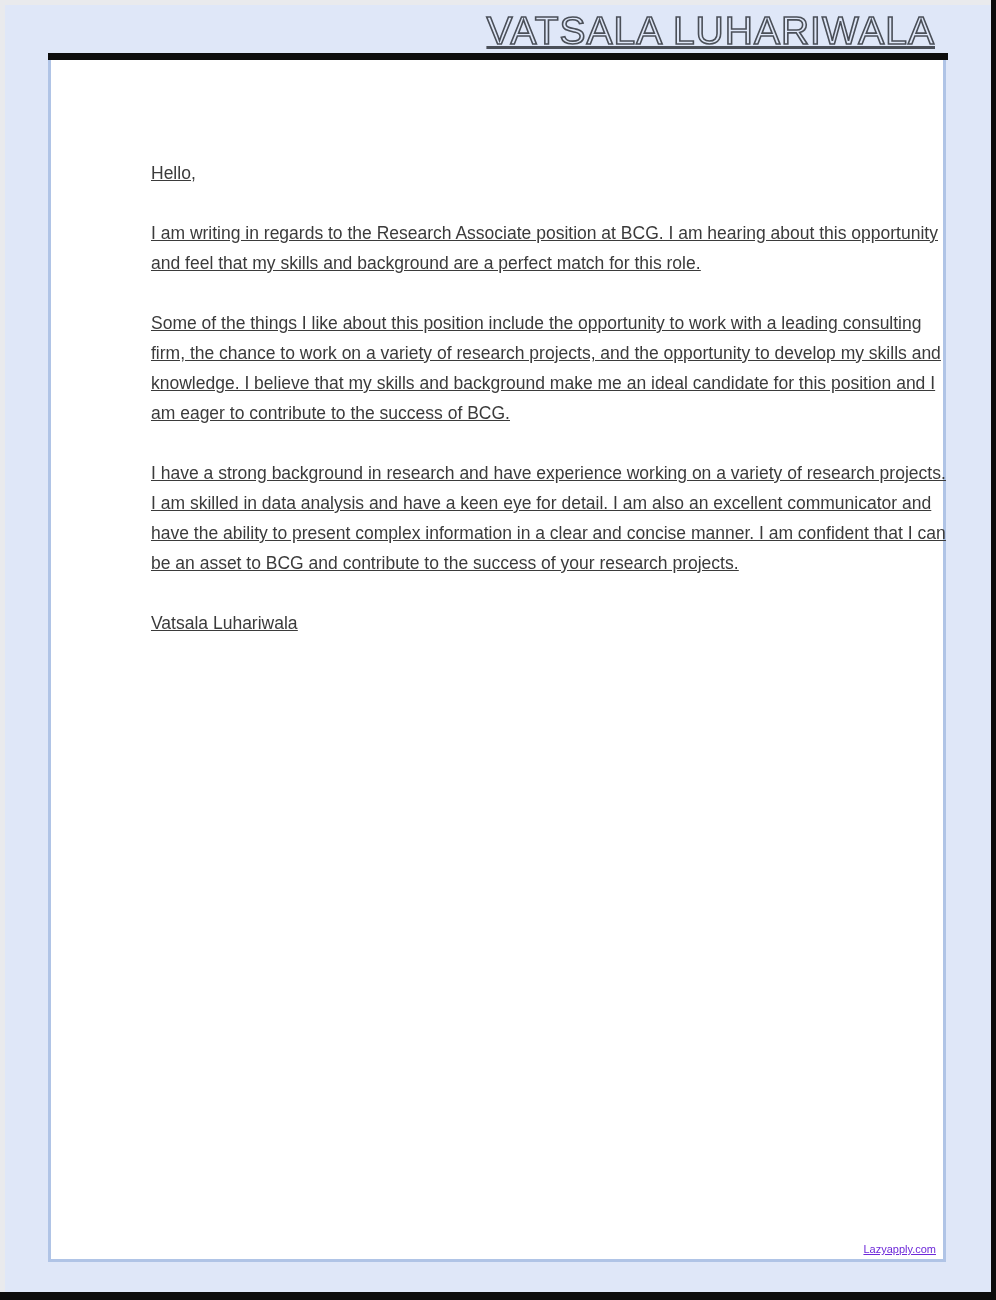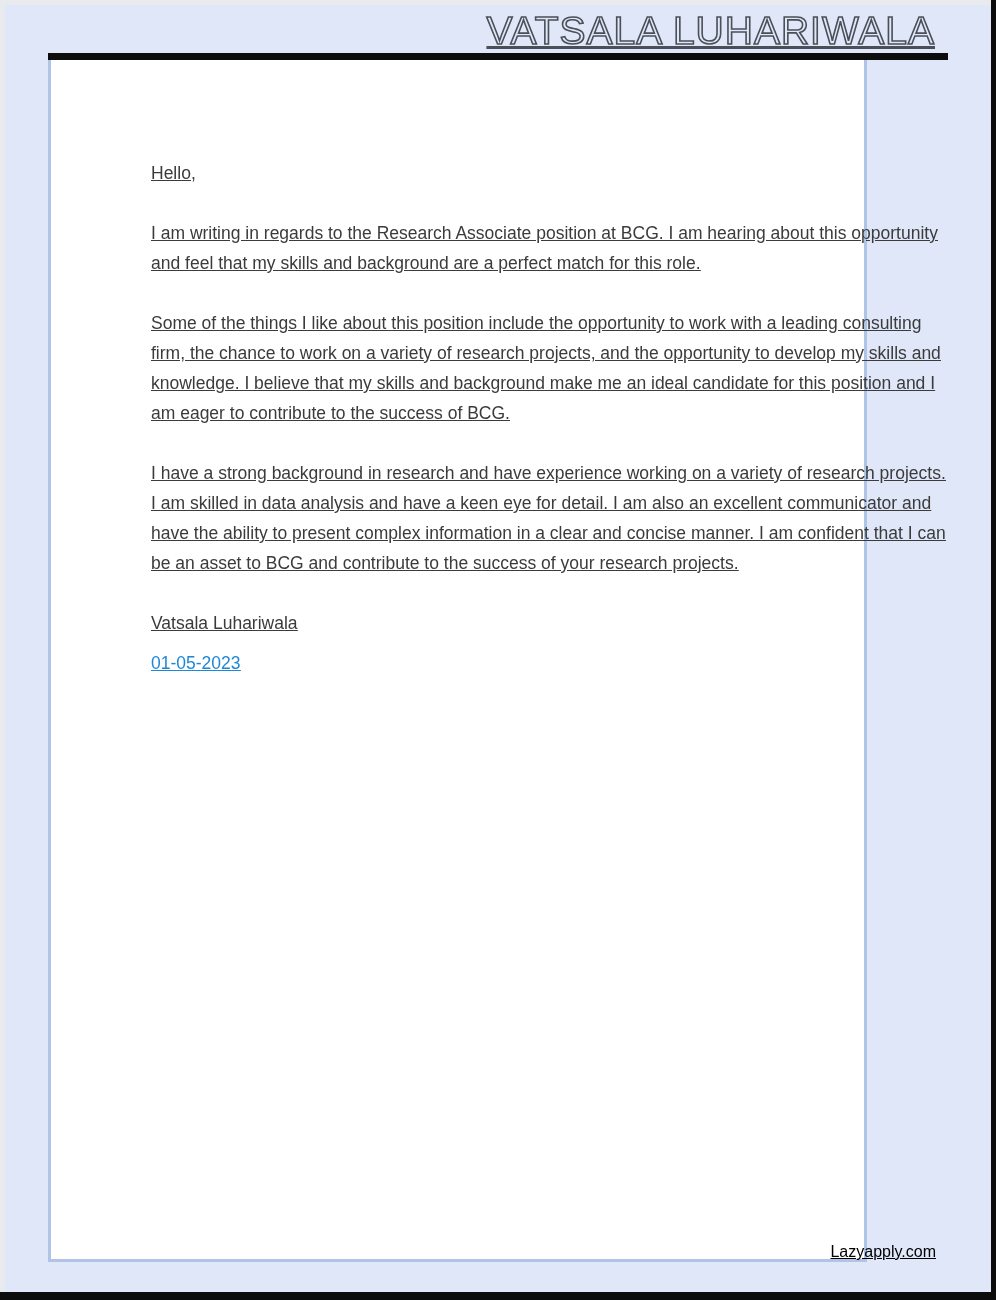--- a/index.html
+++ b/index.html
@@ -43,21 +43,21 @@
     width: 900px;
     height: 7px;
     background: #0d0d0d;
   }
 
   
   .page {
     position: absolute;
     left: 48px;
     top: 60px;
-    width: 819px;
+    width: 898px;
     height: 1202px;
     background: #ffffff;
     border: 3px solid #b0c4e6;
     border-top: none;
   }
 
   .letter-body {
     position: absolute;
     left: 100px;
     top: 98px;
@@ -67,22 +67,22 @@
     color: #3b3b3b;
   }
   .letter-body p { margin: 0 0 30px 0; }
   .letter-body p.signature { margin-bottom: 10px; }
   .letter-body p.date { color: #1e87d8; margin-bottom: 0; }
 
   .watermark {
     position: absolute;
     top: 1243px;
     right: 60px;
-    font-size: 16px;
-    color: #000000;
+    font-size: 11px;
+    color: #6d28d9;
   }
 </style>
 </head>
 <body>
 
 <div class="screen">
 
   <div class="edge edge-top"></div>
   <div class="edge edge-left"></div>
 
@@ -90,21 +90,20 @@
 
   <div class="top-bar"></div>
 
   <div class="page">
     <div class="letter-body">
       <p>Hello,</p>
       <p>I am writing in regards to the Research Associate position at BCG. I am hearing about this opportunity and feel that my skills and background are a perfect match for this role.</p>
       <p>Some of the things I like about this position include the opportunity to work with a leading consulting firm, the chance to work on a variety of research projects, and the opportunity to develop my skills and knowledge. I believe that my skills and background make me an ideal candidate for this position and I am eager to contribute to the success of BCG.</p>
       <p>I have a strong background in research and have experience working on a variety of research projects. I am skilled in data analysis and have a keen eye for detail. I am also an excellent communicator and have the ability to present complex information in a clear and concise manner. I am confident that I can be an asset to BCG and contribute to the success of your research projects.</p>
       <p class="signature">Vatsala Luhariwala</p>
-      <p class="date">01-05-2023</p>
     </div>
   </div>
 
   <div class="watermark">Lazyapply.com</div>
 
   <div class="edge edge-right"></div>
   <div class="edge edge-bottom"></div>
 
 </div>
 

